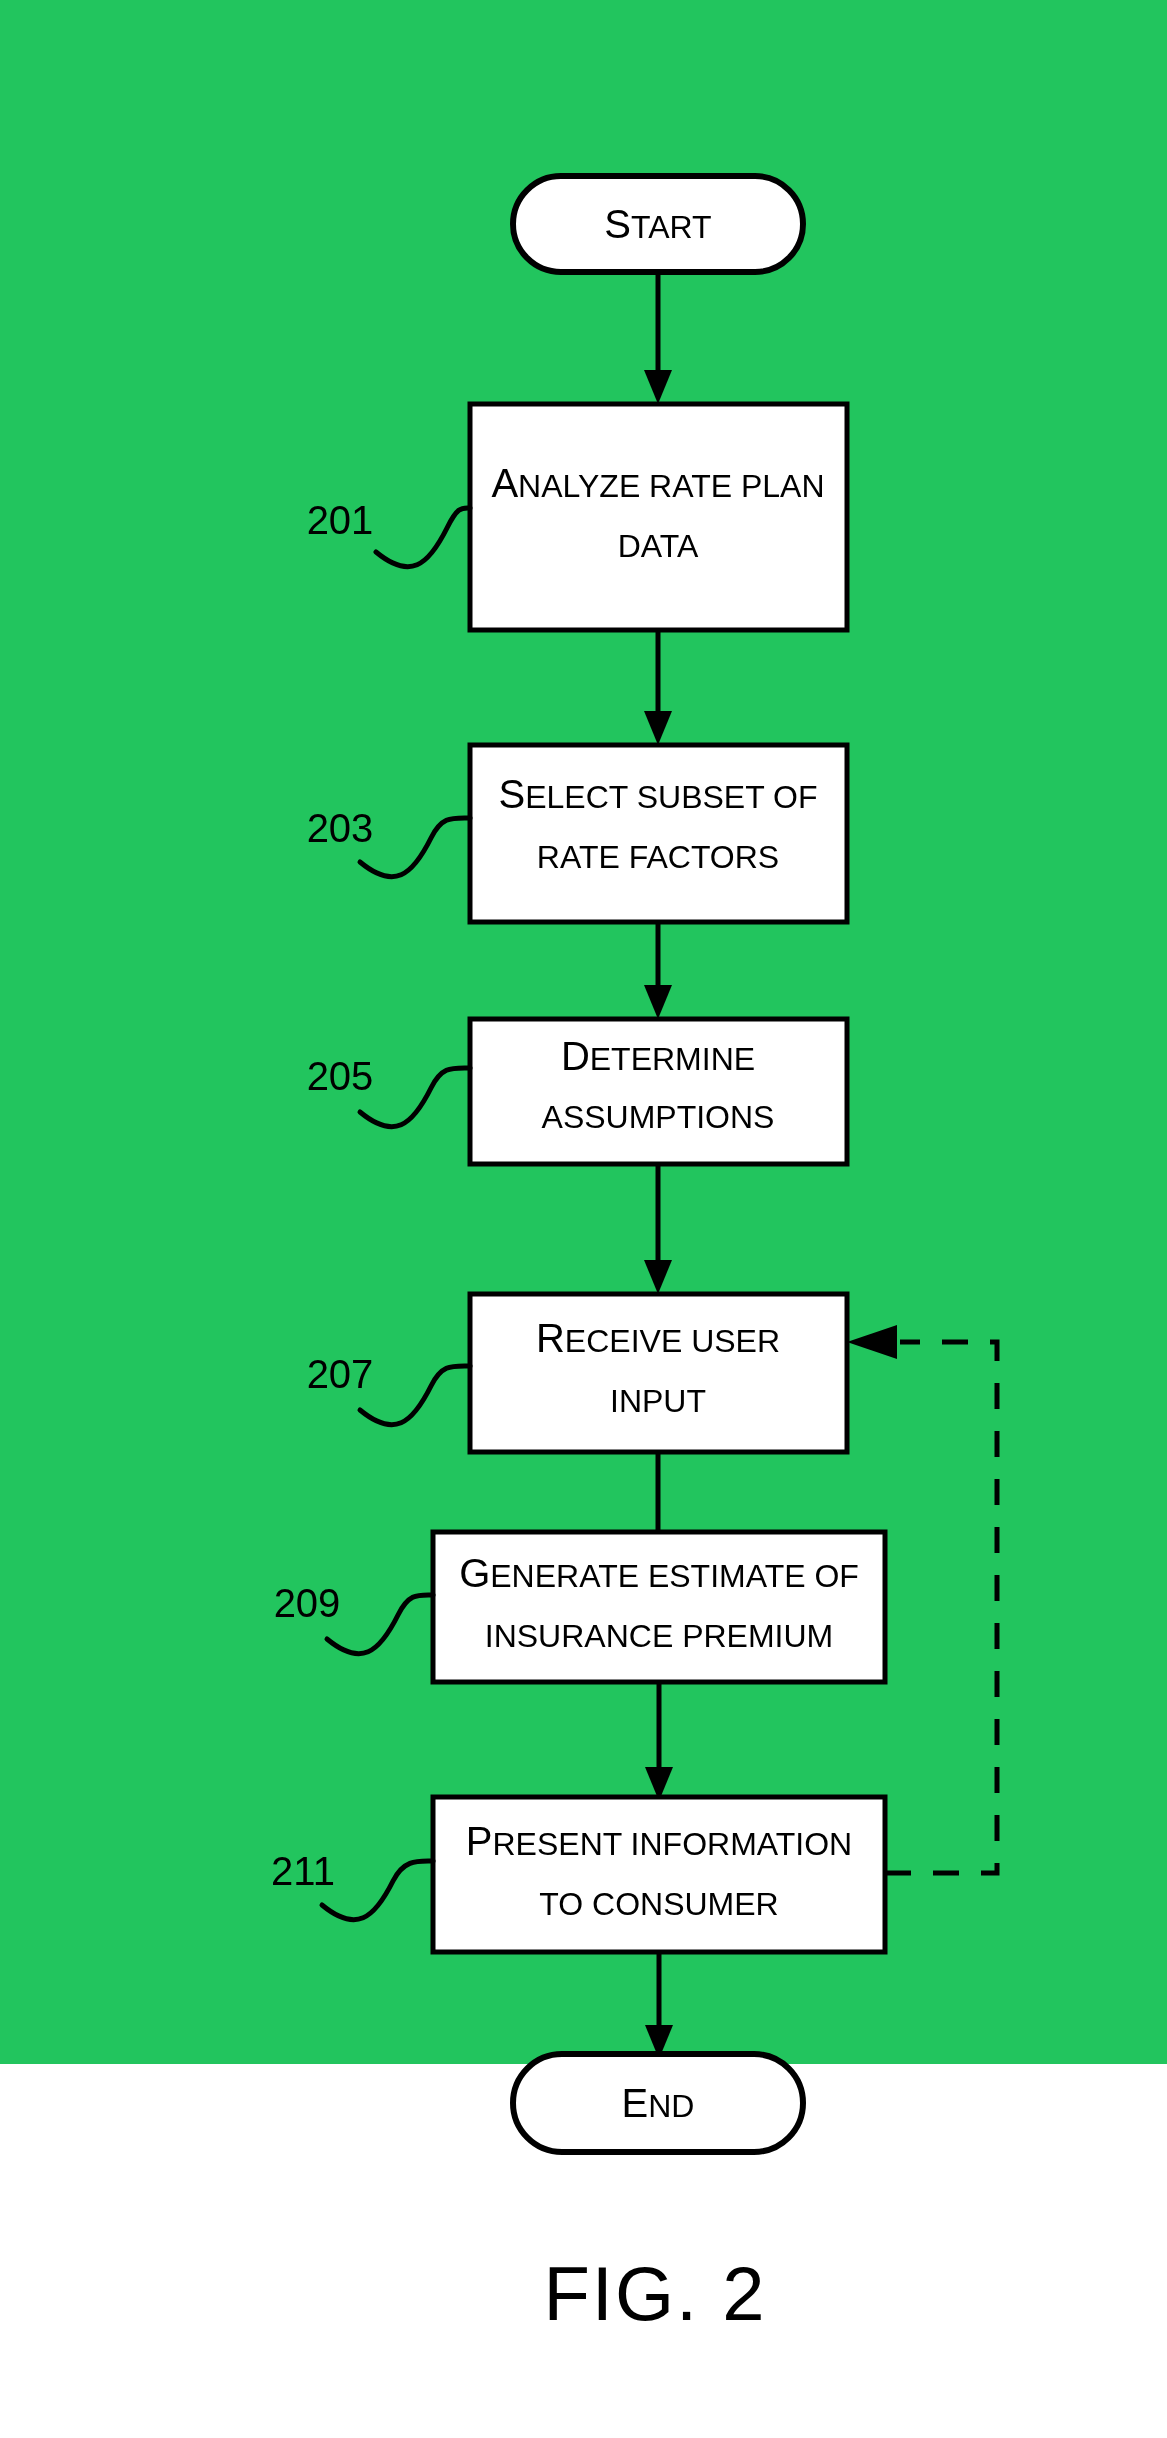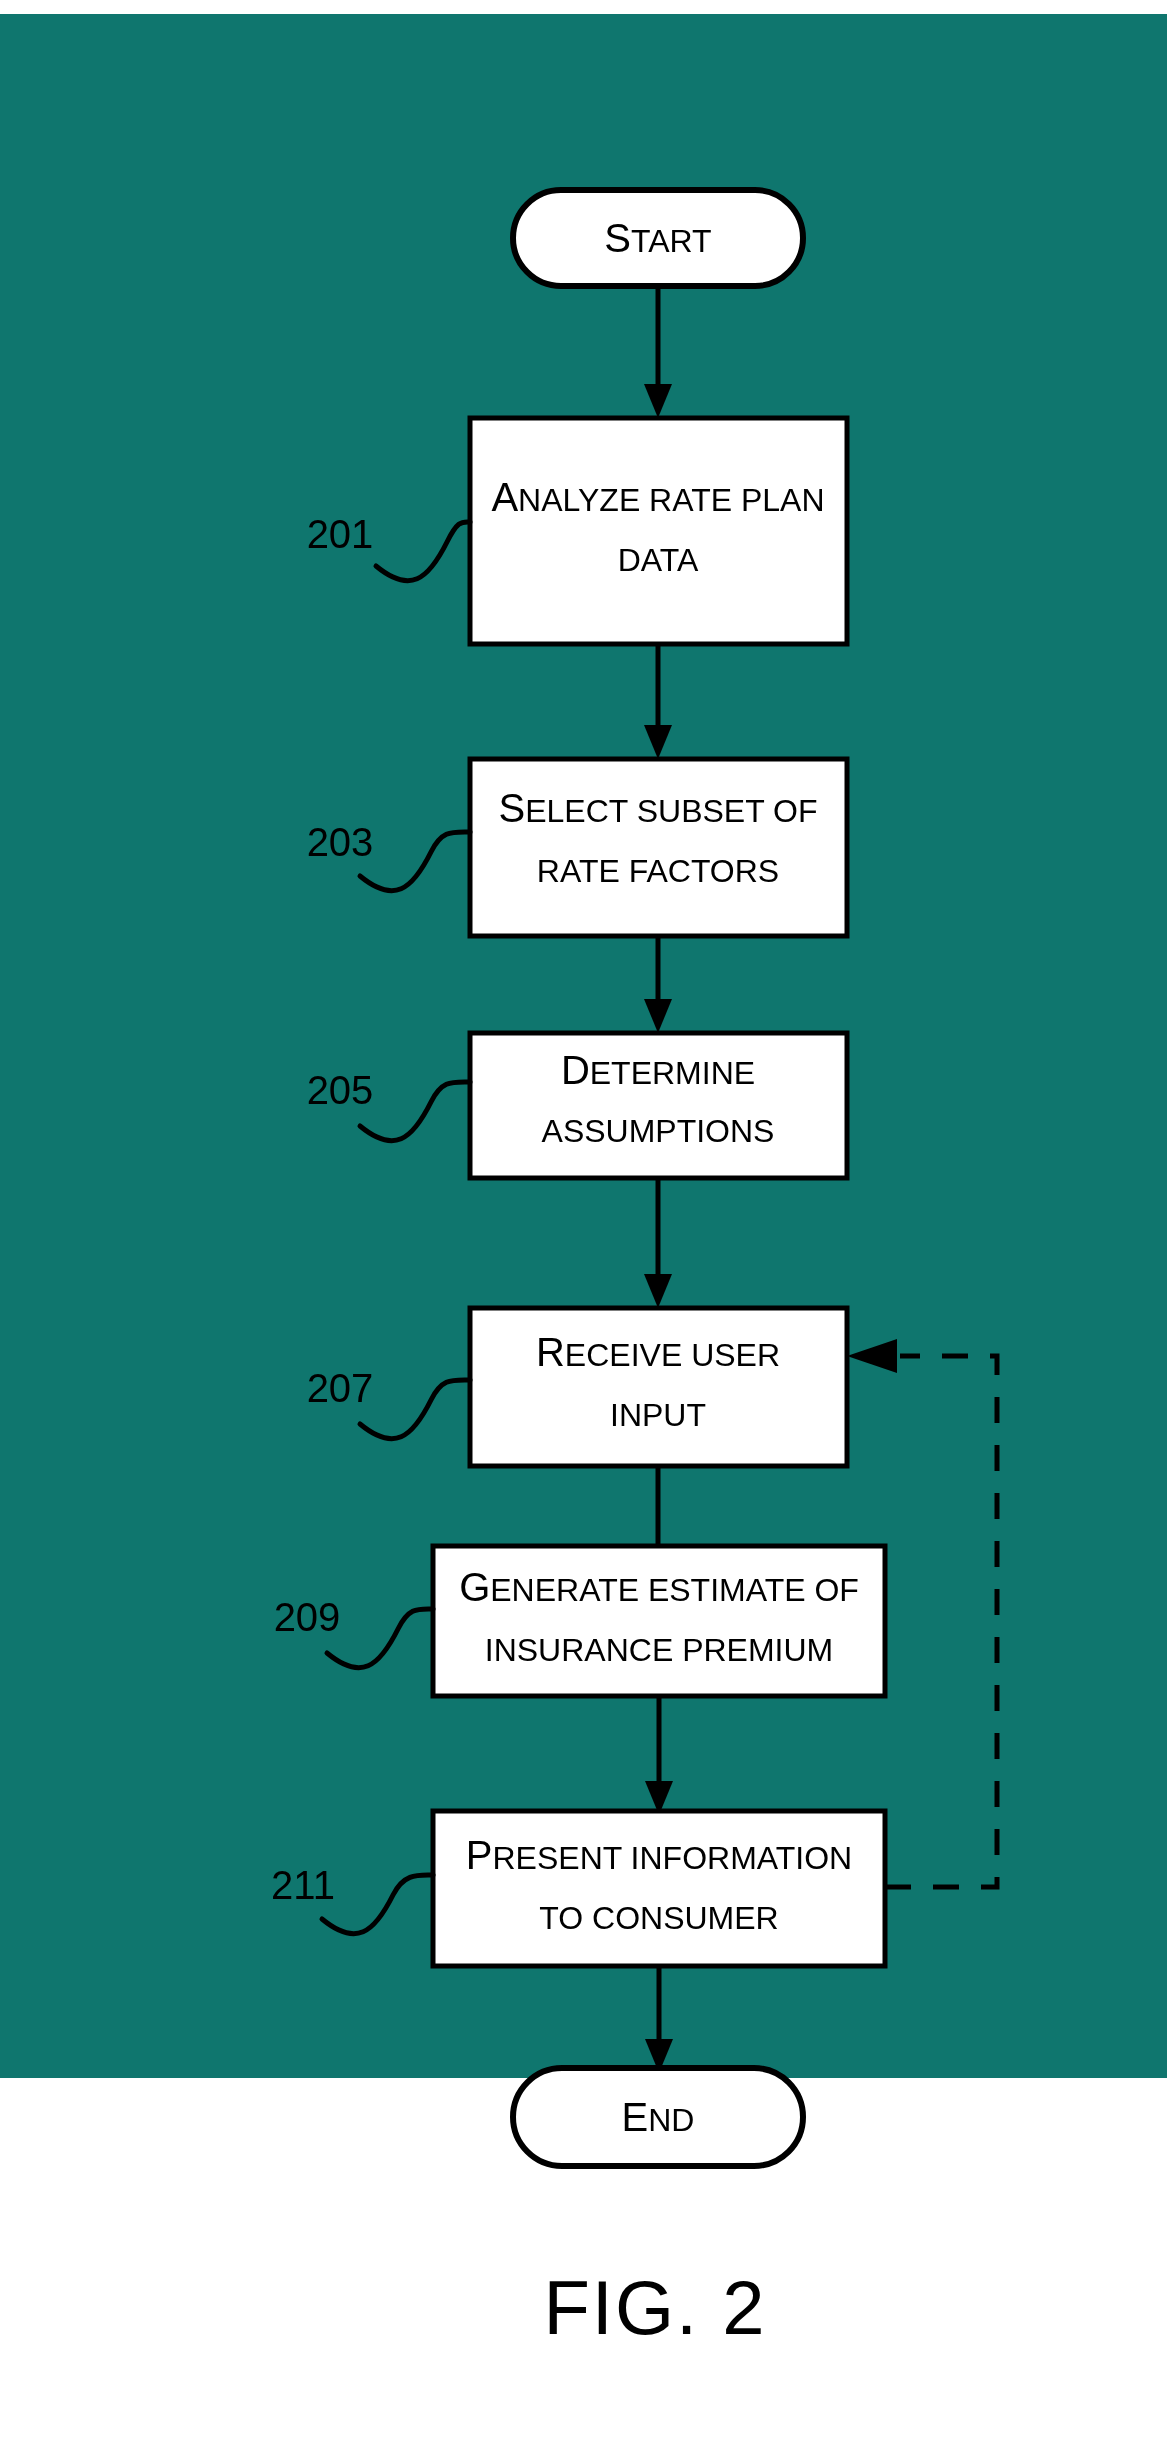--- a/index.html
+++ b/index.html
@@ -11,22 +11,21 @@
     width: 1167px;
     height: 2438px;
     font-family: "Liberation Sans", sans-serif;
     color: #000000;
     overflow: hidden;
   }
   #figure-root {
     position: relative;
     width: 1167px;
     height: 2064px;
-    background: #0f766e;
-    margin-top: 14px;
+    background: #22c55e;
   }
   svg#flow {
     display: block;
     width: 1167px;
     height: 2438px;
   }
   .node-shape {
     fill: #ffffff;
     stroke: #000000;
     stroke-width: 5;

